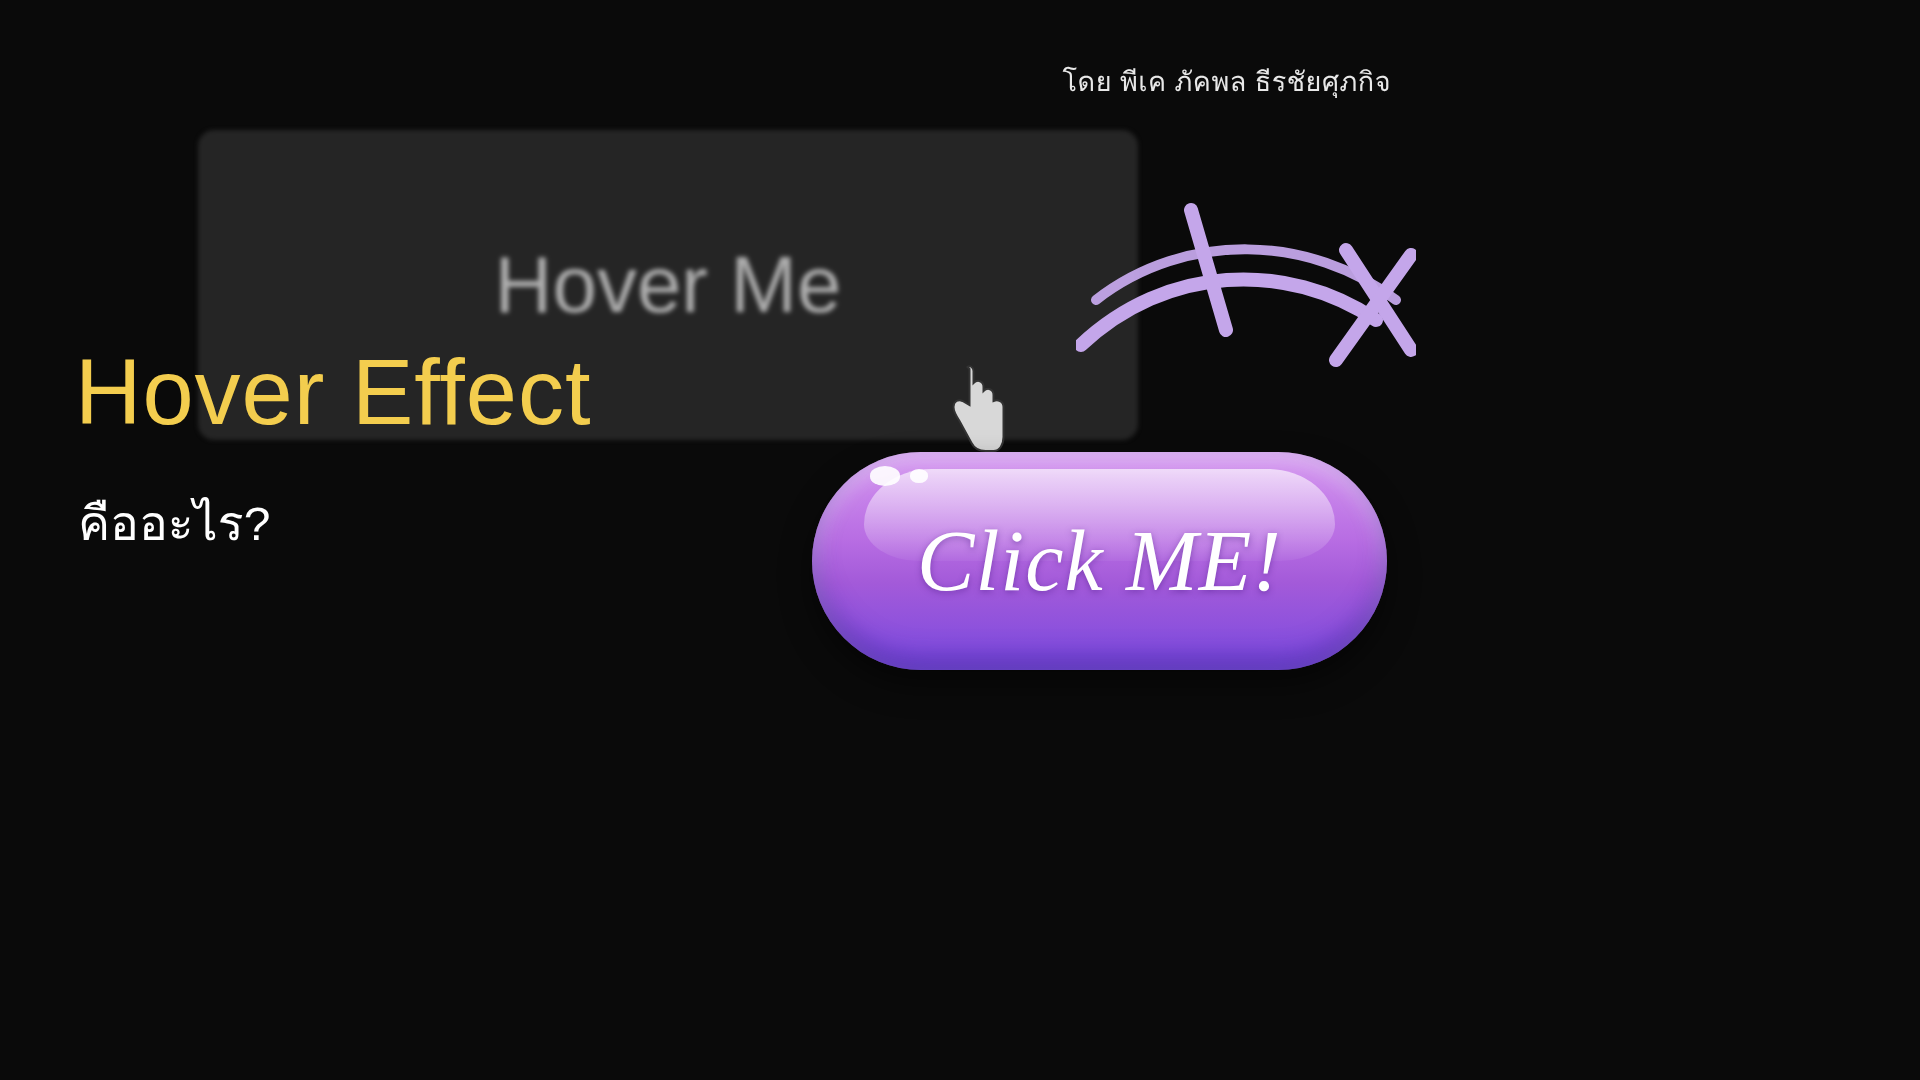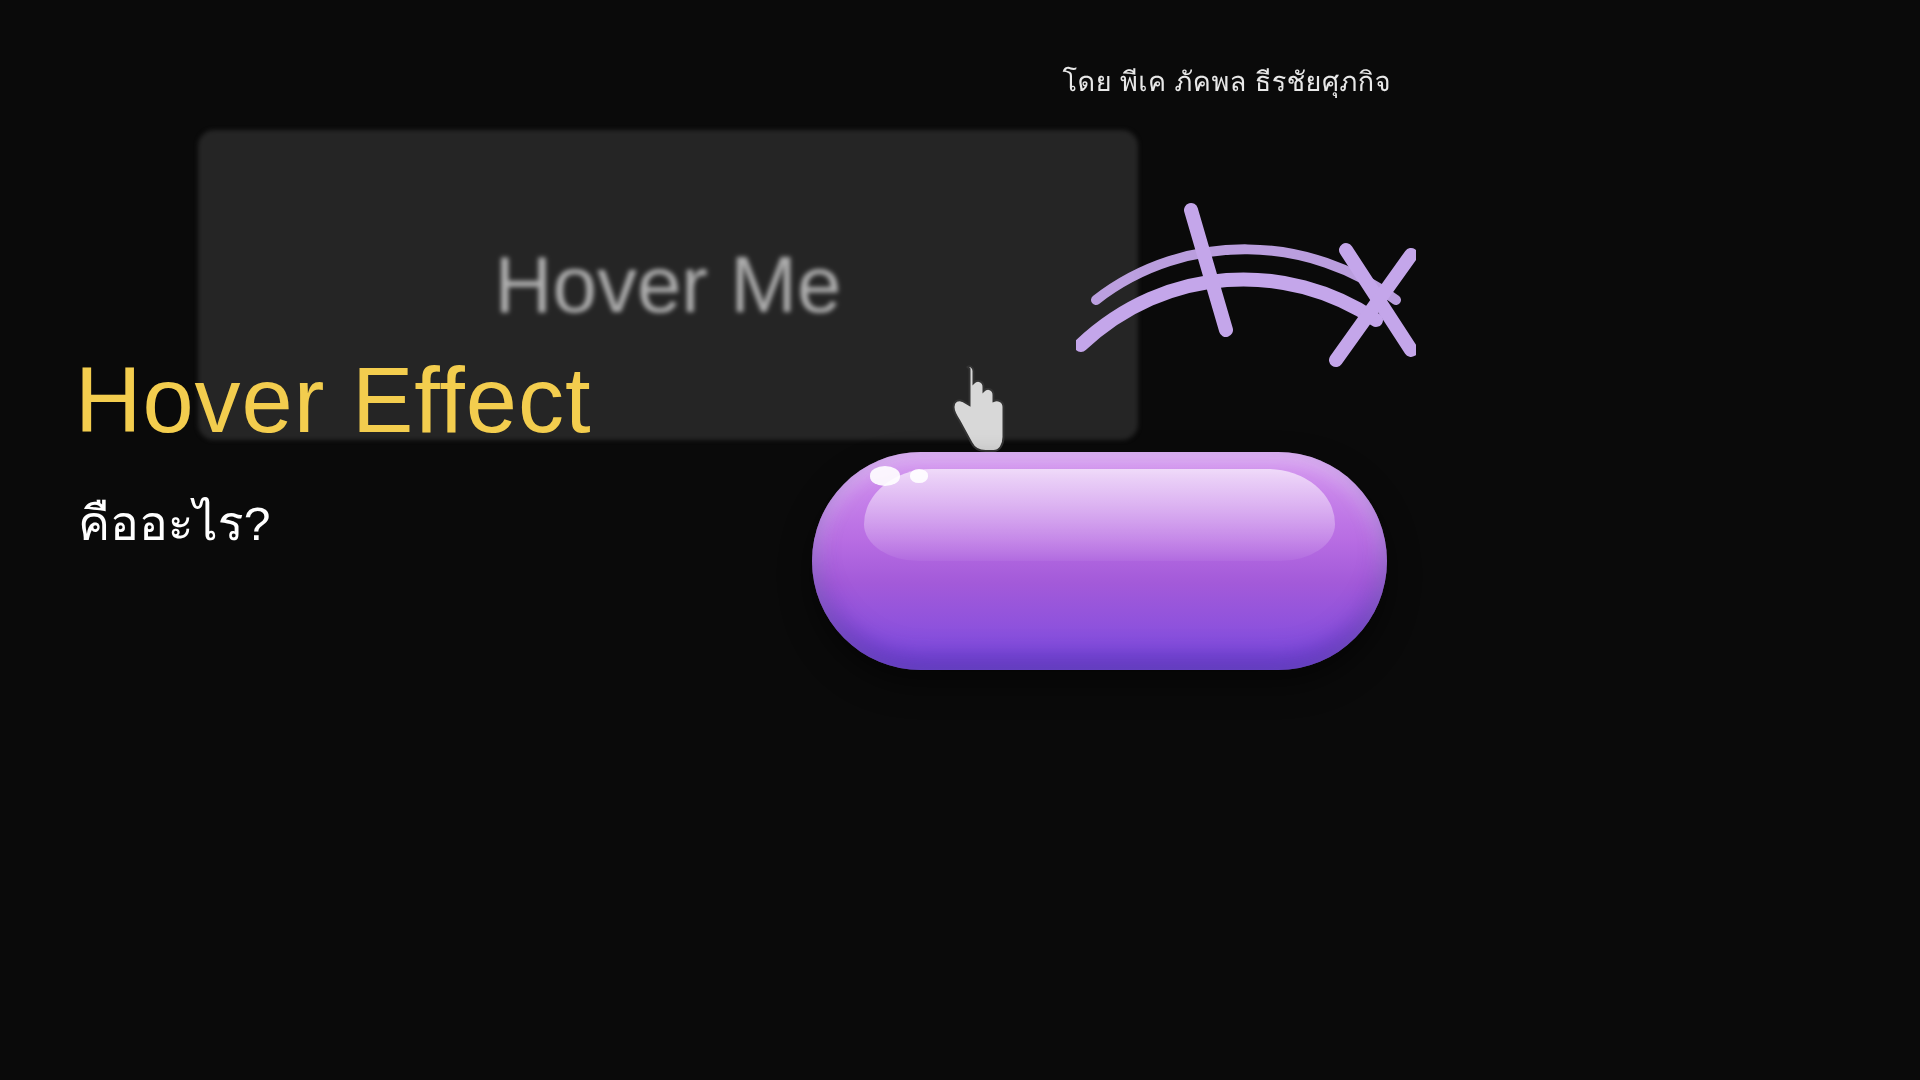--- a/index.html
+++ b/index.html
@@ -42,21 +42,21 @@
   .cursor-icon {
     position: absolute;
     left: 945px;
     top: 365px;
     width: 65px;
     height: 90px;
   }
   .title {
     position: absolute;
     left: 75px;
-    top: 348px;
+    top: 340px;
     color: #f3cd4e;
     font-size: 92px;
     font-weight: 400;
     letter-spacing: 1px;
   }
   .subtitle {
     position: absolute;
     left: 78px;
     top: 485px;
     color: #ffffff;
@@ -141,20 +141,21 @@
 </svg>
 
 <div class="title">Hover Effect</div>
 <div class="subtitle">คืออะไร?</div>
 
 <button class="click-btn">
   <span class="shine-group">
     <span class="shine-dot big"></span>
     <span class="shine-dot small"></span>
   </span>
+  <span class="click-btn-label">Click ME!</span>
 </button>
 
 <svg class="scribble" viewBox="0 0 340 250">
   <g stroke="#c4a6ea" stroke-width="14" stroke-linecap="round" fill="none">
     <path d="M5 145 C90 65 210 60 300 120"></path>
     <path d="M20 100 C110 30 235 35 320 100" stroke-width="10" opacity="0.95"></path>
     <line x1="115" y1="10" x2="150" y2="130"></line>
     <line x1="270" y1="50" x2="335" y2="150"></line>
     <line x1="335" y1="55" x2="260" y2="160"></line>
   </g>

